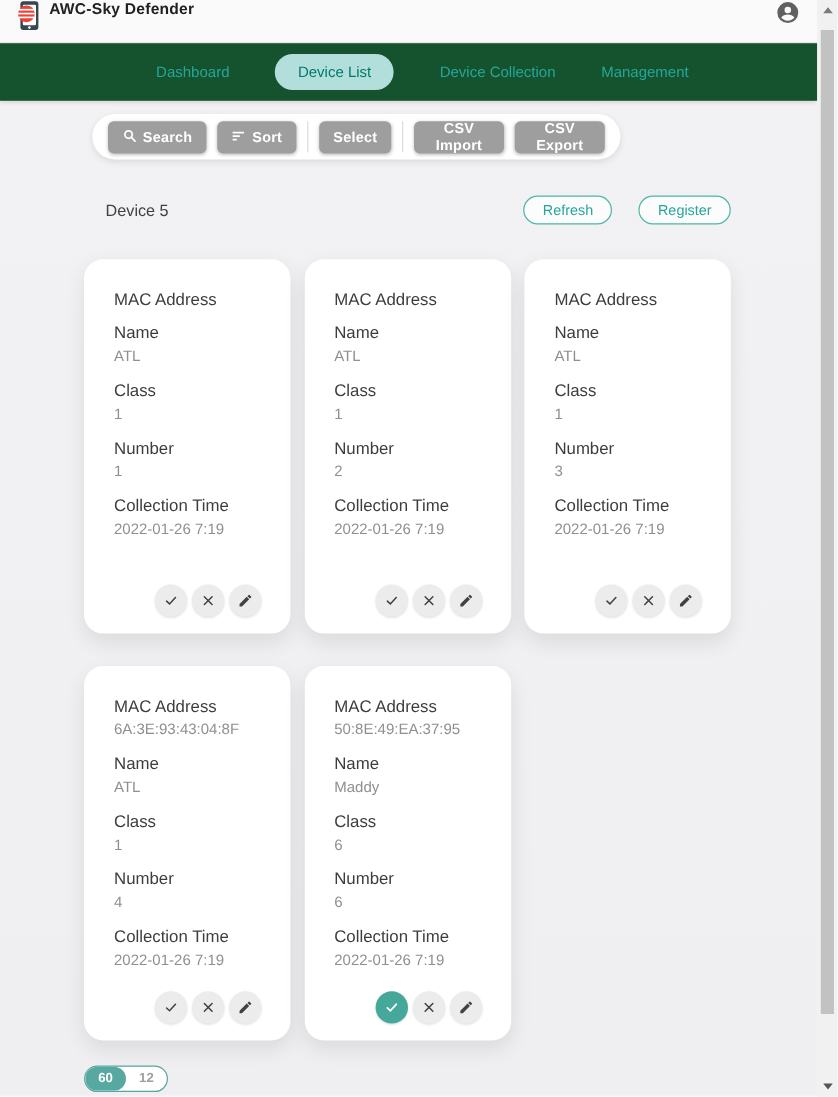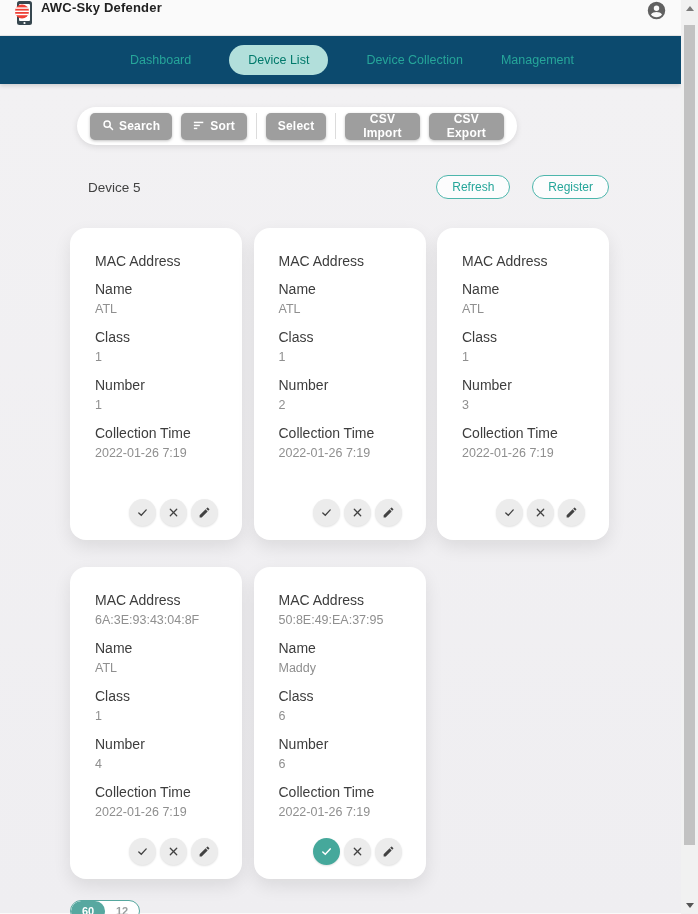--- a/index.html
+++ b/index.html
@@ -17,36 +17,36 @@
   .header {
     height: 36px; background: #fafafa; display: flex; 
     padding: 0 14px 0 12px; border-bottom: 1px solid #e8e8e8;
   }
   .logo { width: 22px; height: 26px; display: flex; align-items: center; }
   .app-title { font-size: 13px; font-weight: bold; color: #212121; margin-left: 7px; letter-spacing: .2px; }
   .account { margin-left: auto; width: 21px; height: 21px; cursor: pointer; }
 
   
   .nav {
-    height: 48px; background: #0c4a6e; display: flex; align-items: center;
+    height: 48px; background: #14532d; display: flex; align-items: center;
     justify-content: center; gap: 38px;
     box-shadow: 0 2px 4px rgba(0,0,0,0.14);
     position: relative; z-index: 2; padding-left: 23px;
   }
   .nav-link { font-size: 12.5px; color: #26a69a; cursor: pointer; font-weight: 400; }
   .nav-pill {
     background: #b2dfdb; color: #00796b; padding: 8px 19px;
     border-radius: 20px; font-weight: 500;
   }
 
   
   .content {
     position: relative; height: 829px;
     background: linear-gradient(#f2f1f3, #efeef1);
-    padding-top: 23px;
+    padding-top: 11px;
   }
 
   
   .toolbar {
     margin-left: 77px; width: 440px; height: 38px; background: #ffffff;
     border-radius: 19px; box-shadow: 0 2px 6px rgba(0,0,0,0.1);
     display: flex; align-items: center; padding: 0 13px; gap: 9px;
   }
   .tbtn {
     background: #9e9e9e; color: #ffffff; border: none; cursor: pointer;

